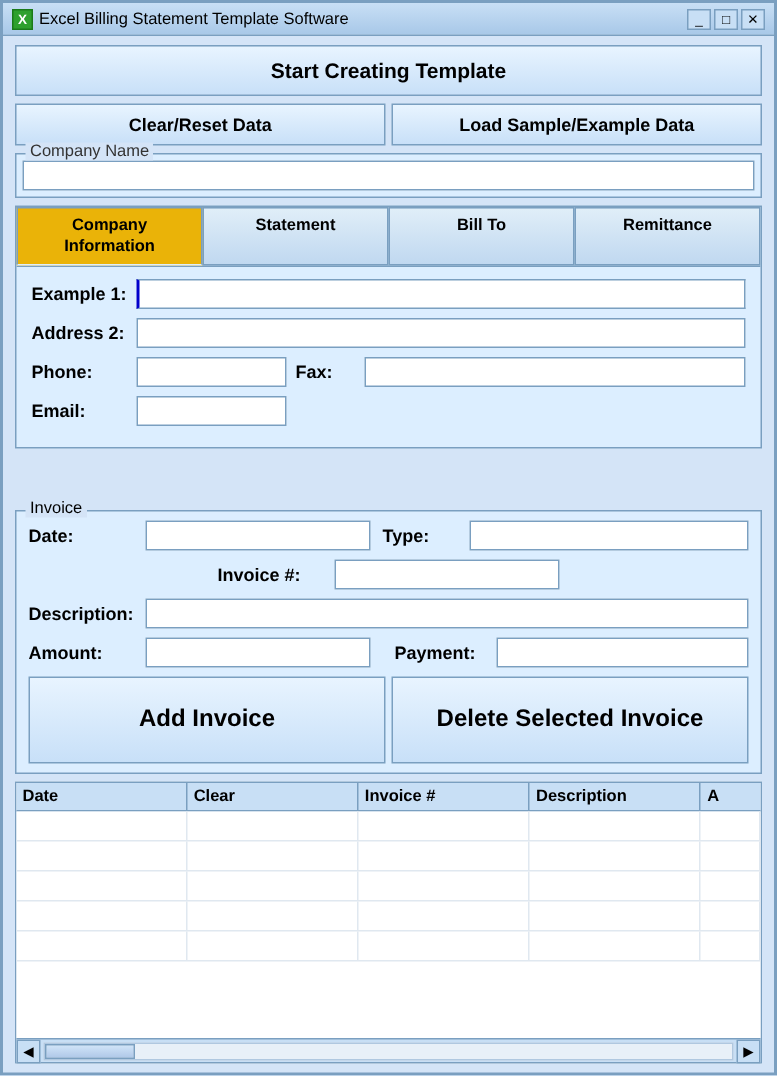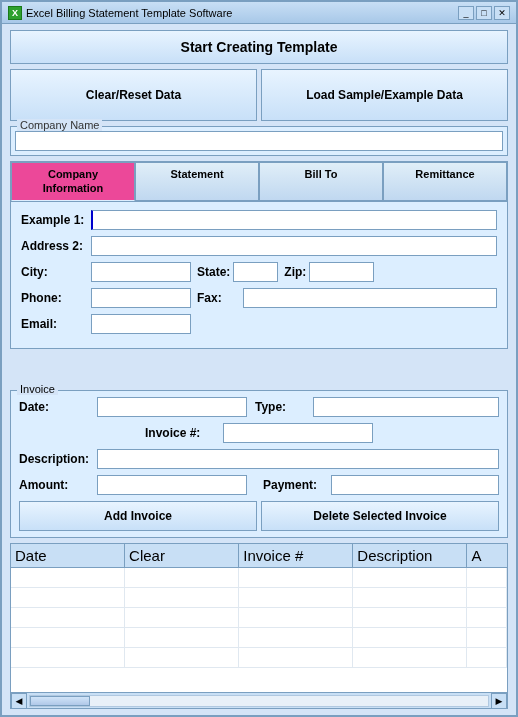--- a/index.html
+++ b/index.html
@@ -12,55 +12,55 @@
     .title-bar-icon { width: 14px; height: 14px; background: #2ea02e; border: 1px solid #1a7a1a; display: flex; align-items: center; justify-content: center; }
     .title-bar-text { font-size: 11px; color: #000; }
     .title-bar-controls { display: flex; gap: 2px; }
     .tb-btn { width: 16px; height: 14px; background: #c8dff5; border: 1px solid #7a9fc0; font-size: 9px; display: flex; align-items: center; justify-content: center; cursor: pointer; }
     
     .content { flex: 1; padding: 6px 8px; display: flex; flex-direction: column; gap: 5px; overflow: hidden; }
     
     .btn-start { background: linear-gradient(to bottom, #e8f4ff, #c8e0f8); border: 1px solid #7a9fc0; padding: 8px; text-align: center; font-weight: bold; font-size: 14px; cursor: pointer; width: 100%; }
     
     .btn-row { display: flex; gap: 4px; }
-    .btn-half { background: linear-gradient(to bottom, #e8f4ff, #c8e0f8); border: 1px solid #7a9fc0; padding: 18px; text-align: center; font-weight: bold; cursor: pointer; flex: 1; }
+    .btn-half { background: linear-gradient(to bottom, #e8f4ff, #c8e0f8); border: 1px solid #7a9fc0; padding: 6px; text-align: center; font-weight: bold; cursor: pointer; flex: 1; }
     
     .field-group { border: 1px solid #7a9fc0; padding: 4px; background: #dceeff; position: relative; }
     .field-group-label { position: absolute; top: -8px; left: 6px; background: #d4e4f7; padding: 0 3px; font-size: 11px; color: #333; }
     
     .input-text { background: white; border: 1px solid #7a9fc0; height: 20px; width: 100%; }
     
     .tabs-container { border: 1px solid #7a9fc0; background: #dceeff; }
     .tabs-row { display: flex; background: #c8dff5; border-bottom: 1px solid #7a9fc0; }
     .tab { flex: 1; border: 1px solid #7a9fc0; padding: 4px 2px; text-align: center; cursor: pointer; background: linear-gradient(to bottom, #e0eef8, #c0d8f0); font-weight: bold; font-size: 11px; line-height: 1.3; }
-    .tab.active { background: #ec4899; border-bottom: 1px solid #dceeff; }
+    .tab.active { background: #eab308; border-bottom: 1px solid #dceeff; }
     
     .tab-content { padding: 8px 10px; }
     
     .form-row { display: flex; align-items: center; margin-bottom: 6px; }
     .form-label { font-weight: bold; min-width: 70px; }
     .form-input { background: white; border: 1px solid #7a9fc0; height: 20px; flex: 1; }
     .form-input-sm { background: white; border: 1px solid #7a9fc0; height: 20px; width: 60px; }
     .form-input-med { background: white; border: 1px solid #7a9fc0; height: 20px; width: 100px; }
     .state-label { font-weight: bold; }
     
     .invoice-section { border: 1px solid #7a9fc0; background: #dceeff; padding: 6px 8px; position: relative; margin-top: 36px; }
     .invoice-label { position: absolute; top: -8px; left: 6px; background: #d4e4f7; padding: 0 3px; font-size: 11px; }
     
     .inv-row { display: flex; align-items: center; margin-bottom: 6px; gap: 8px; justify-content: center; }
     .inv-label { font-weight: bold; min-width: 70px; }
     .inv-input { background: white; border: 1px solid #7a9fc0; height: 20px; width: 150px; }
     .inv-input-wide { background: white; border: 1px solid #7a9fc0; height: 20px; flex: 1; }
     
     .action-btns { display: flex; gap: 4px; margin-top: 4px; }
-    .btn-action { flex: 1; background: linear-gradient(to bottom, #e8f4ff, #c8e0f8); border: 1px solid #7a9fc0; padding: 7px; text-align: center; font-weight: bold; cursor: pointer; font-size: 12px; }
+    .btn-action { flex: 1; background: linear-gradient(to bottom, #e8f4ff, #c8e0f8); border: 1px solid #7a9fc0; padding: 19px; text-align: center; font-weight: bold; cursor: pointer; font-size: 16px; }
     
     .table-section { flex: 1; display: flex; flex-direction: column; border: 1px solid #7a9fc0; background: white; min-height: 0; }
     .table-header { display: flex; background: #c8dff5; border-bottom: 1px solid #7a9fc0; }
-    .th { flex: 1; padding: 3px 4px; font-weight: normal; font-size: 15px; border-right: 1px solid #7a9fc0; }
+    .th { flex: 1; padding: 3px 4px; font-weight: bold; font-size: 11px; border-right: 1px solid #7a9fc0; }
     .th:last-child { border-right: none; }
     .table-body { flex: 1; background: white; }
     .table-row-item { display: flex; border-bottom: 1px solid #e0e8f0; height: 20px; }
     .td { flex: 1; padding: 2px 4px; border-right: 1px solid #e0e8f0; font-size: 11px; }
     
     .scroll-bar-h { height: 16px; background: #c8dff5; border-top: 1px solid #7a9fc0; display: flex; align-items: center; }
     .scroll-btn { width: 16px; height: 16px; background: #c8dff5; border: 1px solid #7a9fc0; display: flex; align-items: center; justify-content: center; cursor: pointer; font-size: 9px; flex-shrink: 0; }
     .scroll-track { flex: 1; height: 12px; background: #e8f0f8; border: 1px solid #b0c8e0; margin: 0 2px; position: relative; }
     .scroll-thumb { width: 60px; height: 10px; background: linear-gradient(to bottom, #d0e4f8, #b0c8e8); border: 1px solid #7a9fc0; position: absolute; left: 0; top: 0; }
   </style>
@@ -109,28 +109,20 @@
         <div class="form-row">
           <span class="form-label">Example 1:</span>
           <input type="text" class="form-input" style="border-left: 2px solid rgb(0, 0, 204);">
         </div>
 
         <div class="form-row">
           <span class="form-label">Address 2:</span>
           <input type="text" class="form-input" style="">
         </div>
 
-        <div class="form-row">
-          <span class="form-label">City:</span>
-          <input type="text" class="form-input-med" style="margin-right: 6px;">
-          <span class="state-label" style="margin-right:3px;">State:</span>
-          <input type="text" class="form-input-sm" style="width: 45px; margin-right: 6px;">
-          <span class="state-label" style="margin-right:3px;">Zip:</span>
-          <input type="text" class="form-input-sm" style="width: 65px;">
-        </div>
 
         <div class="form-row">
           <span class="form-label">Phone:</span>
           <input type="text" class="form-input-med" style="margin-right: 6px;">
           <span class="state-label" style="margin-right:21px;">Fax:</span>
           <input type="text" class="form-input" style="">
         </div>
 
         <div class="form-row">
           <span class="form-label">Email:</span>

